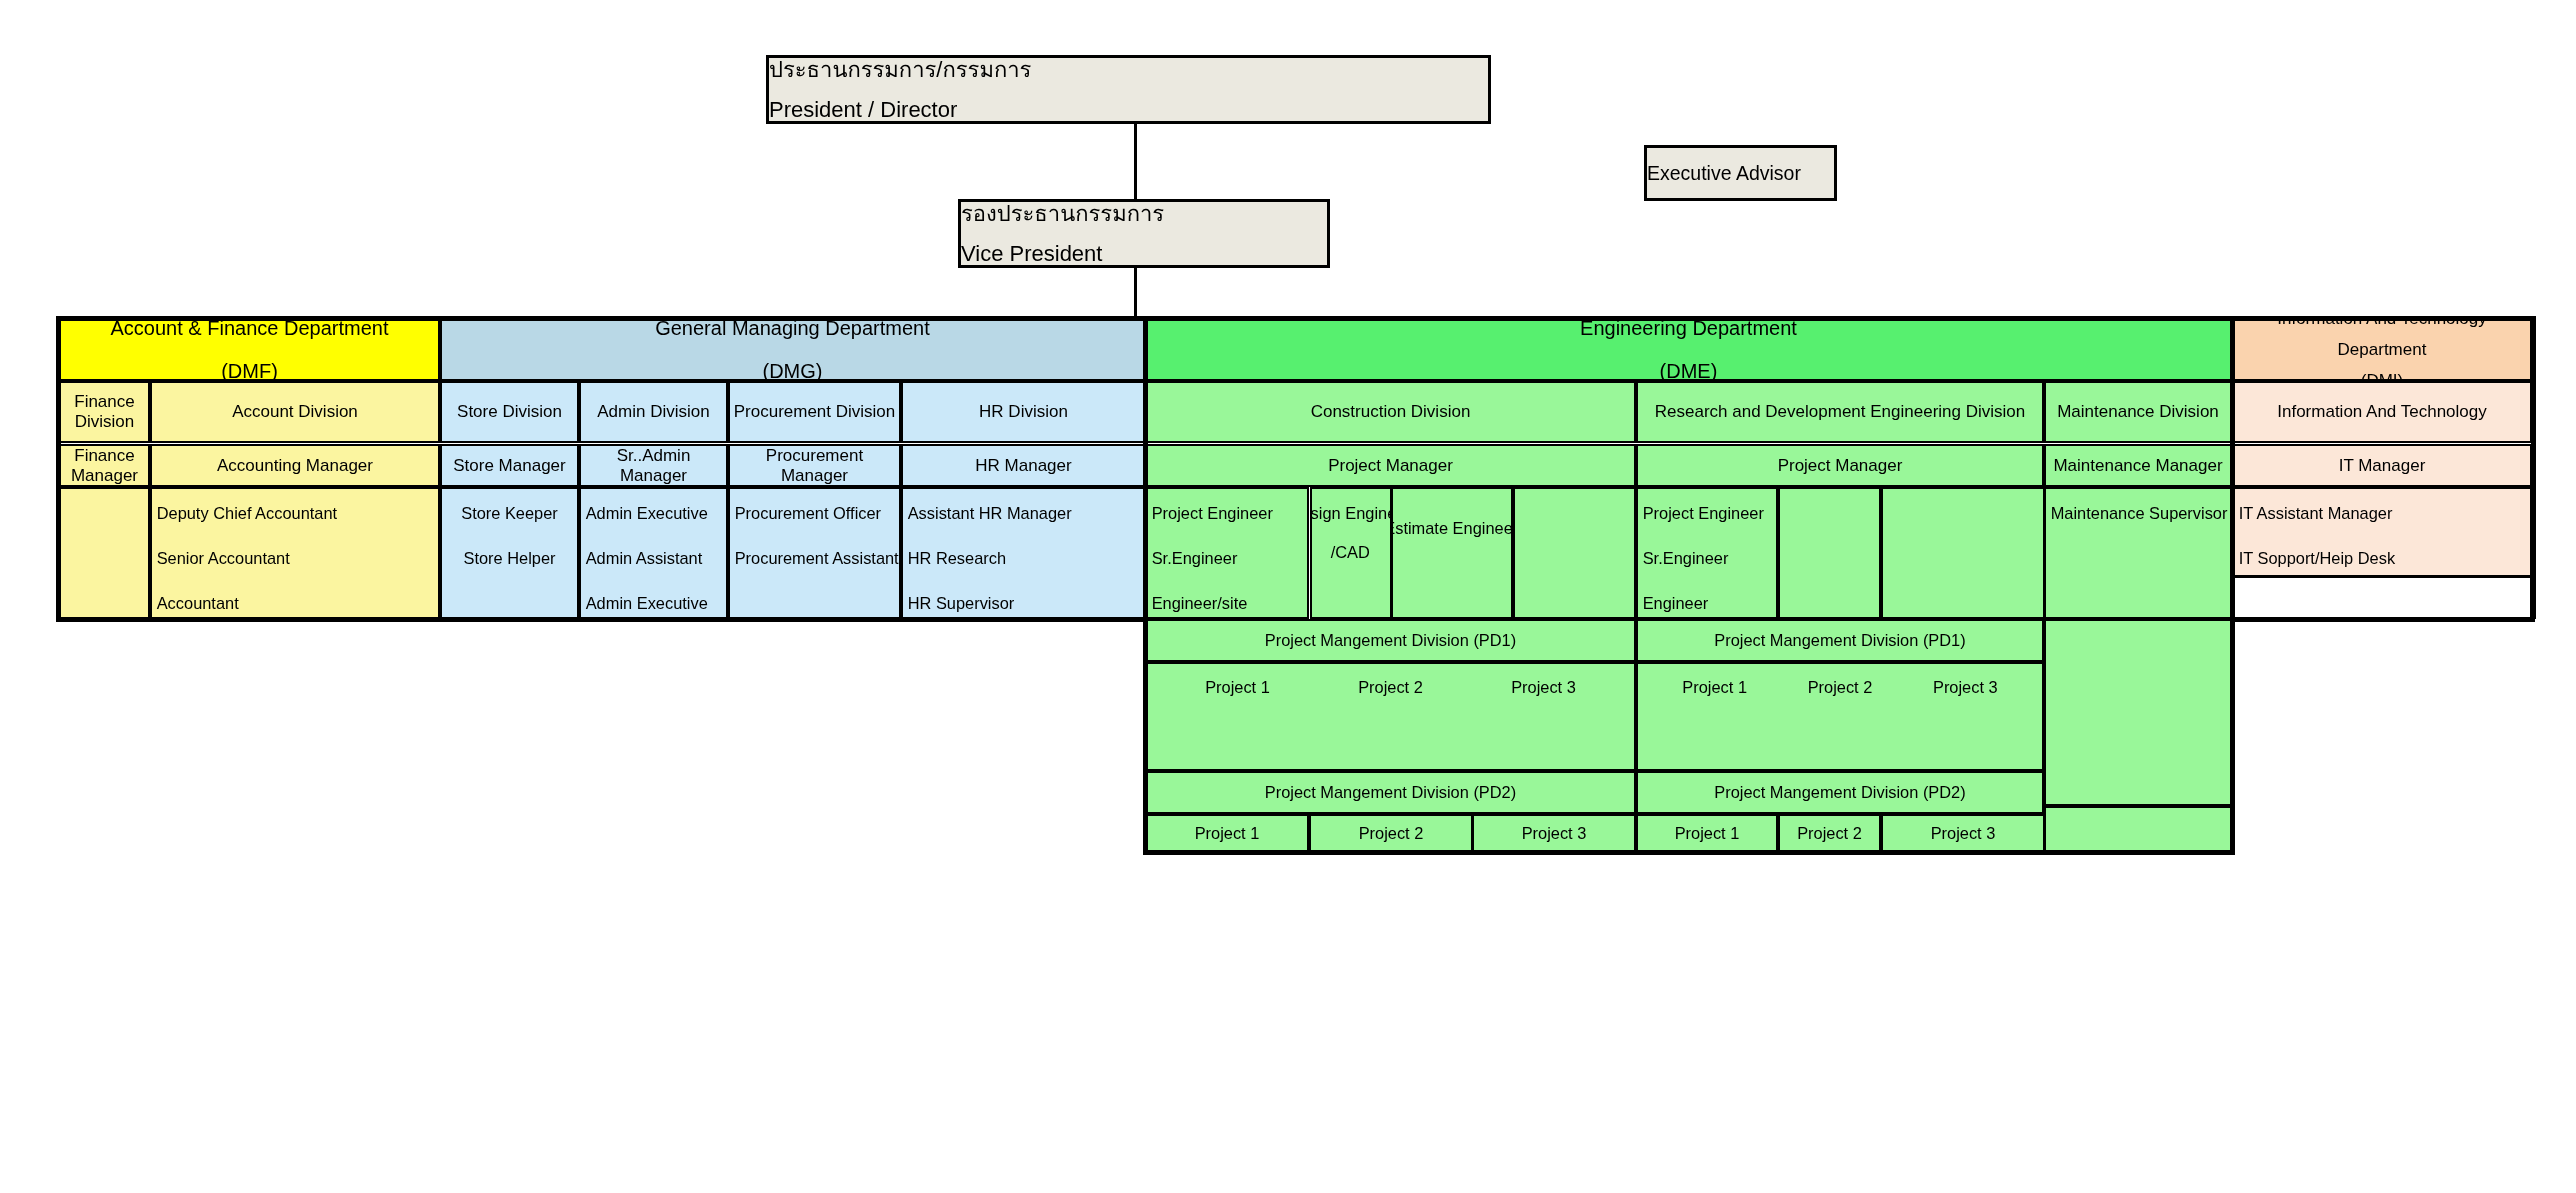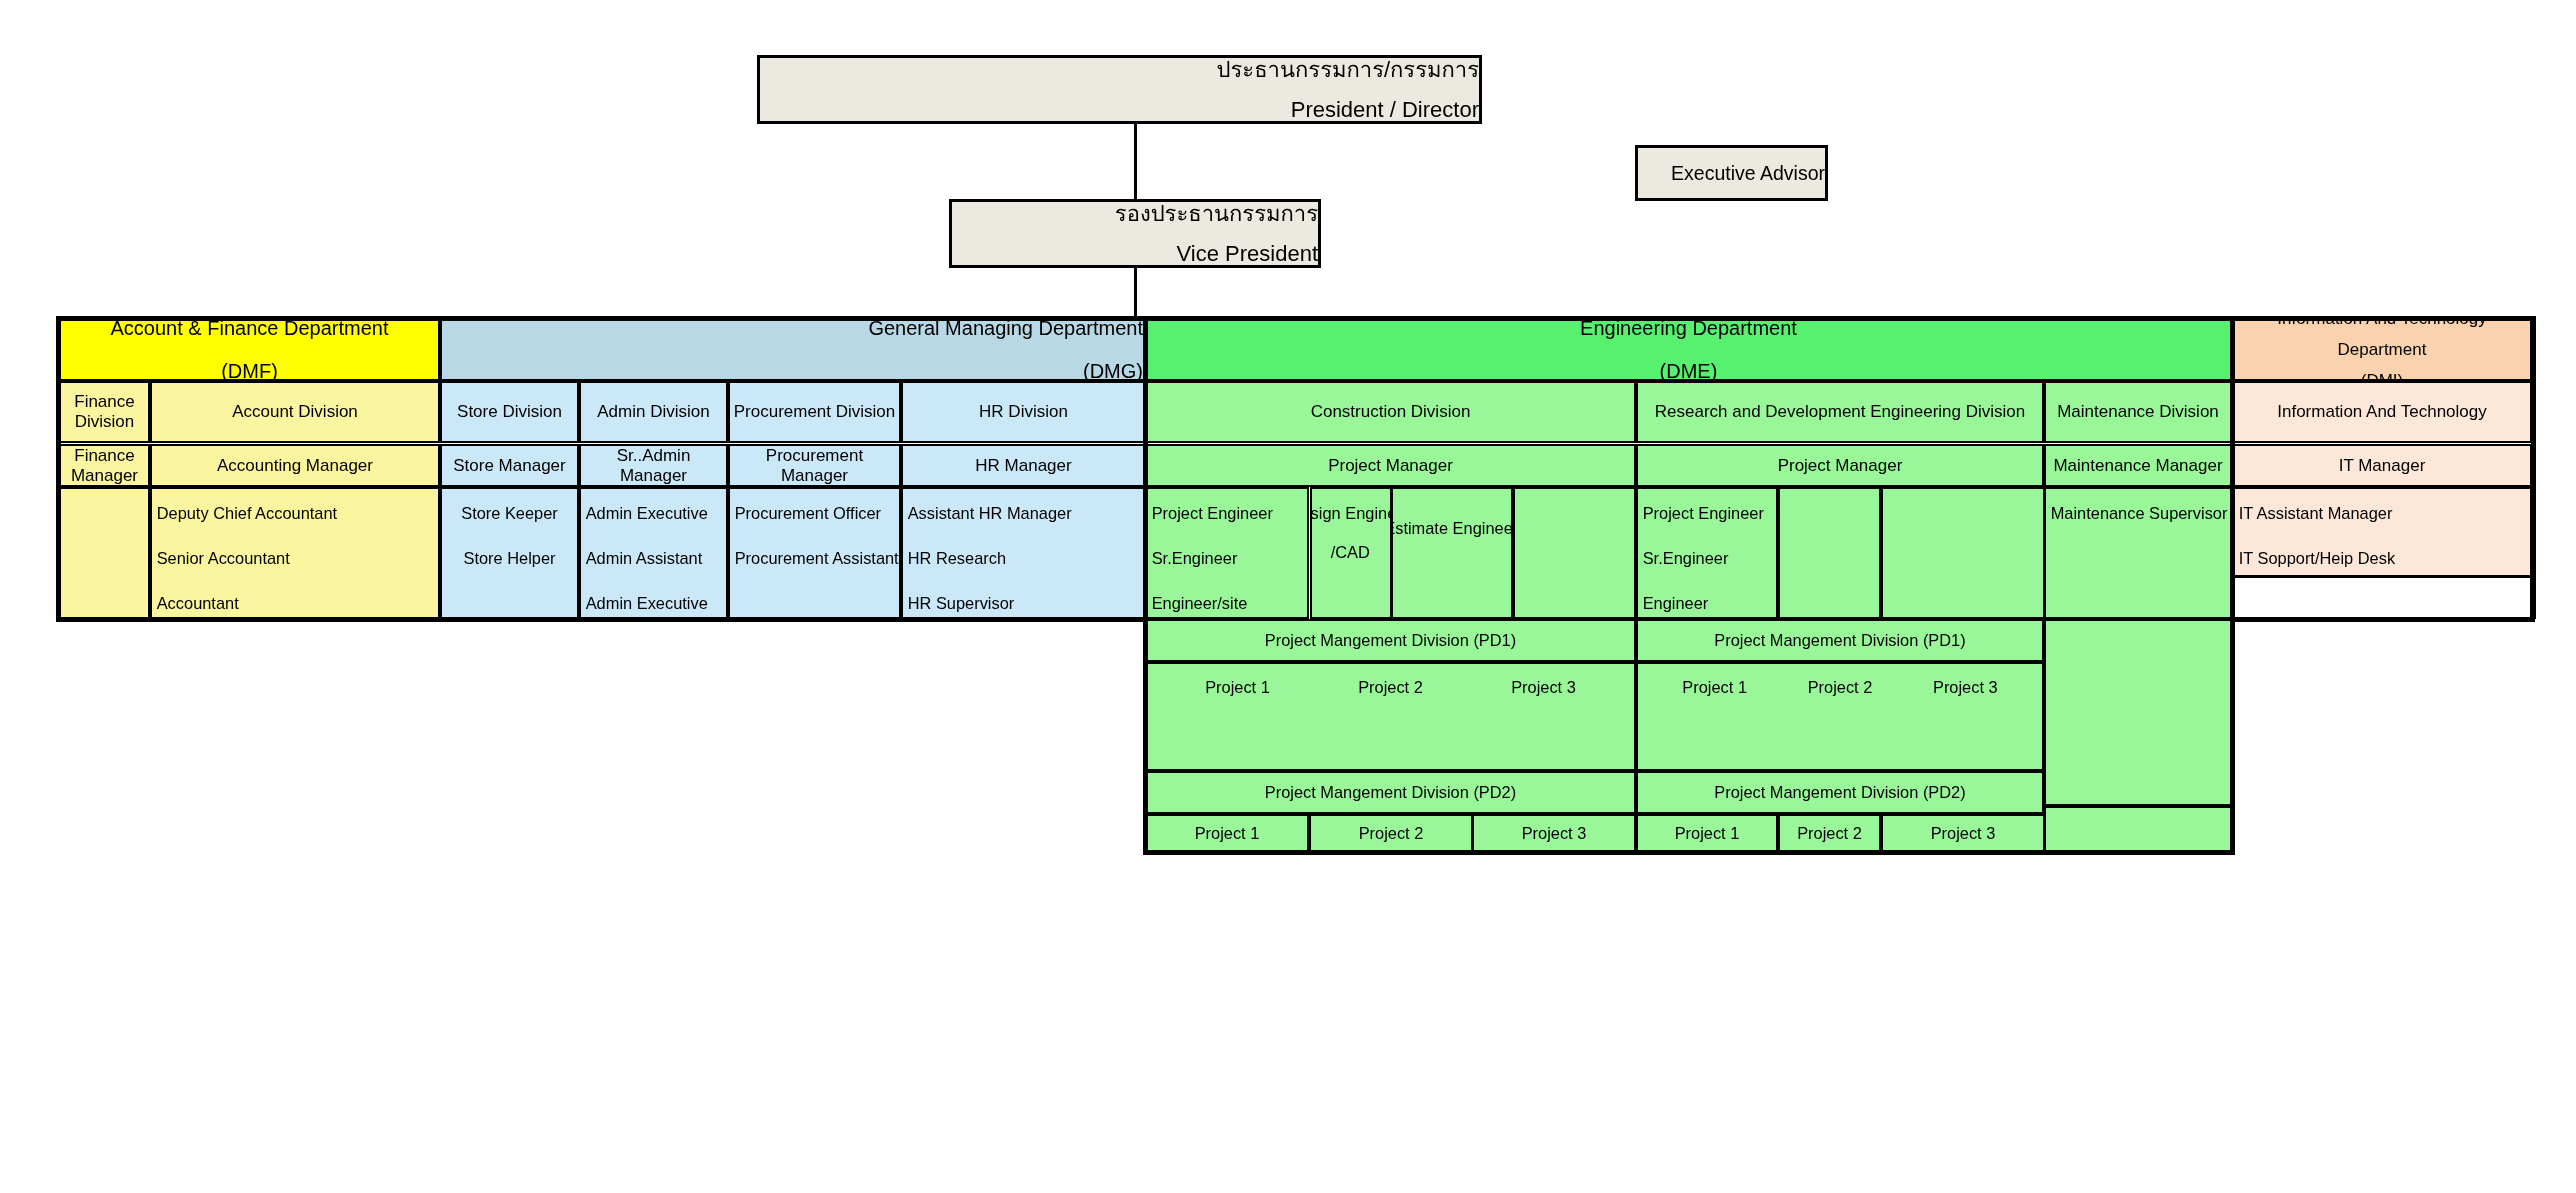--- a/index.html
+++ b/index.html
@@ -17,22 +17,23 @@
   }
 
   
   .exec-box {
     position: absolute;
     background: #ebe9e0;
     border: 3.9px solid #000000;
     box-sizing: border-box;
     display: flex;
     flex-direction: column;
-    align-items: flex-end;
+    align-items: flex-start;
     justify-content: center;
+    margin-left: 9px;
   }
   .exec-box .line {
     font-size: 22px;
     line-height: 1.05;
     white-space: nowrap;
   }
   .exec-box .line.thai { margin-bottom: 17px; }
 
   #president-box { left: 757px; top: 55px; width: 725px; height: 69px; }
   #vicepresident-box { left: 949px; top: 199px; width: 372px; height: 69px; }
@@ -83,21 +84,21 @@
     flex-direction: column;
     align-items: center;
     justify-content: center;
     gap: 20px;
   }
   .two-line span { display: block; white-space: nowrap; }
 
   
   .c-dmf-head { background: #ffff00; }
   .c-dmf-body { background: #fbf5a0; }
-  .c-dmg-head { background: #b9d8e6; align-items: flex-end; }
+  .c-dmg-head { background: #b9d8e6; }
   .c-dmg-body { background: #cbe8f9; }
   .c-dme-head { background: #57f06f; }
   .c-dme-body { background: #99f799; }
   .c-dmi-head { background: #fad3ae; }
   .c-dmi-body { background: #fce7d8; }
   .c-white    { background: #ffffff; }
 
   .fs-dept { font-size: 20px; }
   .fs-div  { font-size: 17px; }
   .fs-mgr  { font-size: 17px; }

